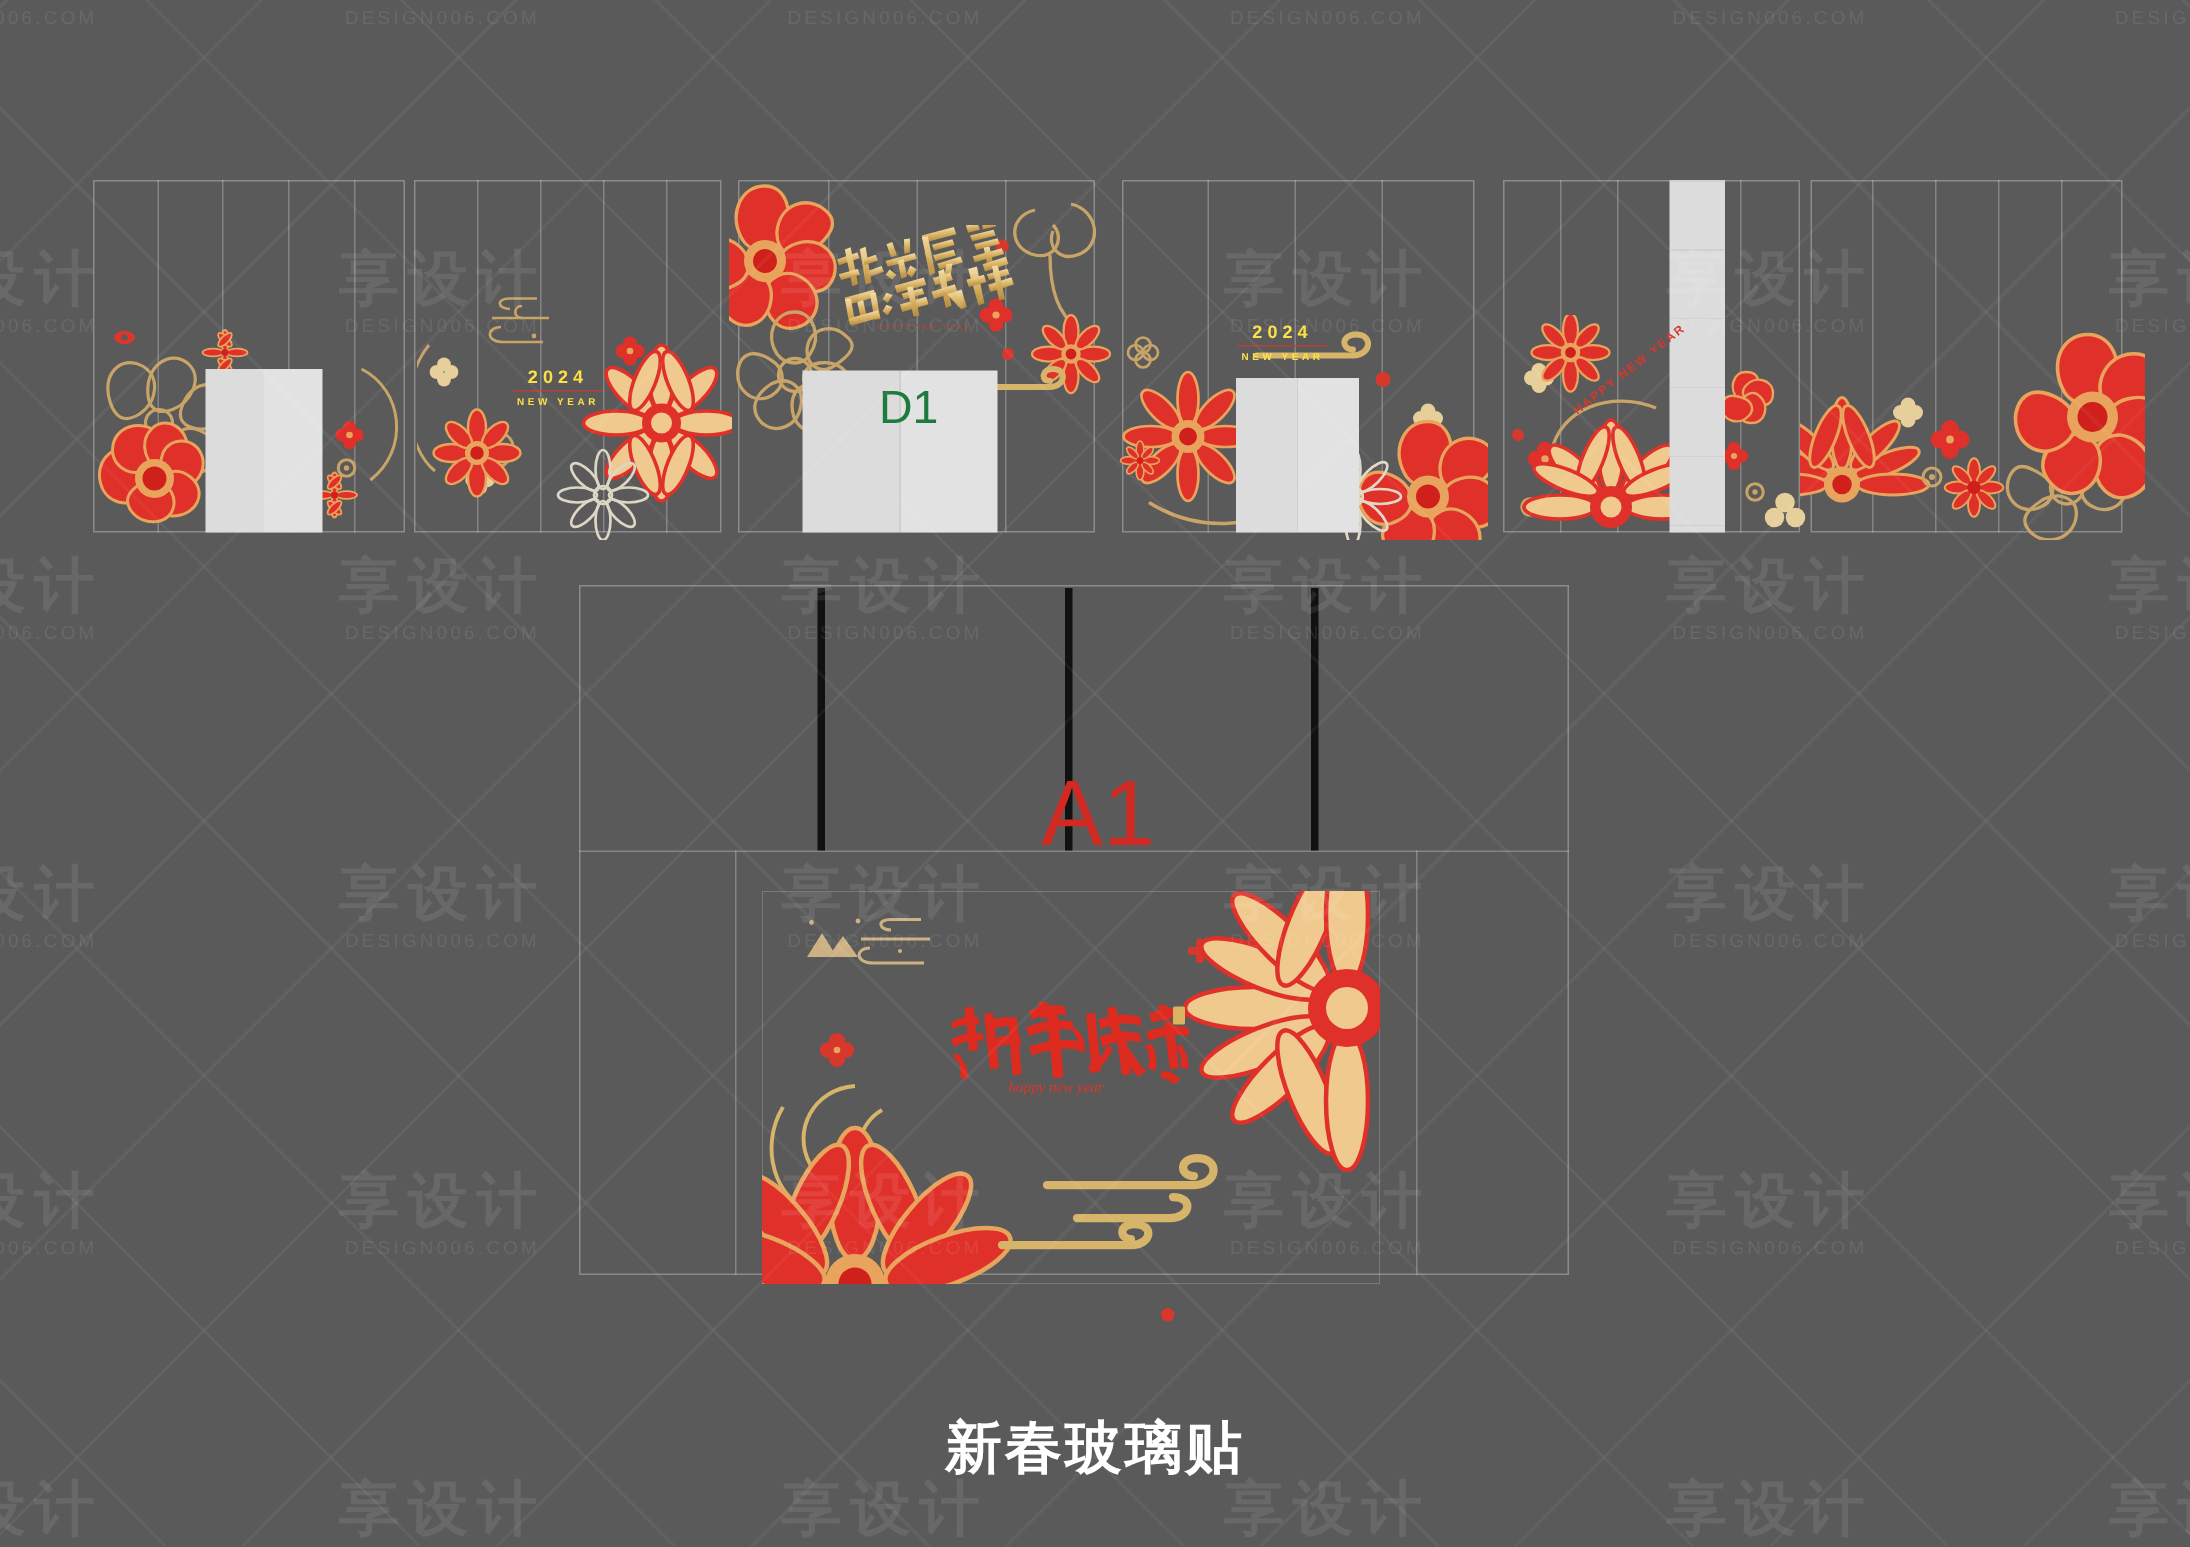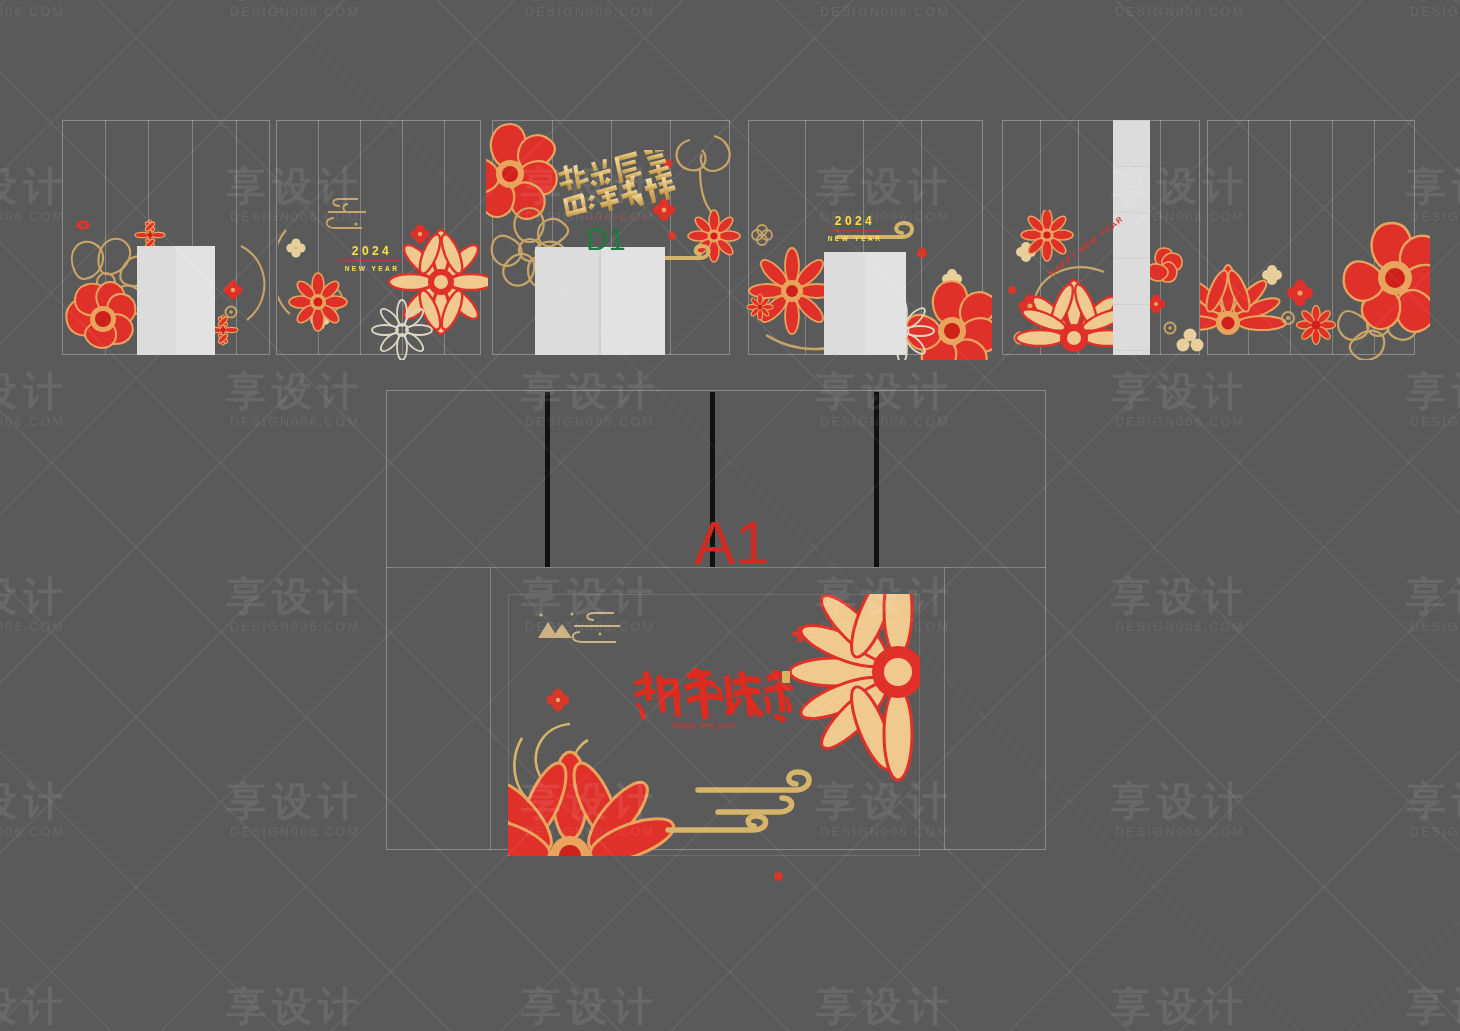--- a/index.html
+++ b/index.html
@@ -106,20 +106,21 @@
 
   
   .tag-d1 {
     position: absolute;
     color: #1f7a3d;
     font-size: 31px;
     font-weight: 400;
     font-family: "Liberation Sans", sans-serif;
     z-index: 40;
     letter-spacing: 0px;
+    margin-top: 32px;
   }
   .tag-a1 {
     position: absolute;
     color: #d12a23;
     font-size: 62px;
     font-weight: 400;
     font-family: "Liberation Sans", sans-serif;
     z-index: 40;
     line-height: 1;
   }
@@ -1026,14 +1027,15 @@
           <div class="cn">享设计</div>
           <div class="en">DESIGN006.COM</div>
         </div>
         <div class="wm-tile" style="left: 1355px; top: 985px;">
           <div class="cn">享设计</div>
           <div class="en">DESIGN006.COM</div>
         </div>
       </div>
   </div>
 
+  <div class="bottom-cn" style="top:940px;">新春玻璃贴</div>
 
 </div>
 
 </body></html>

